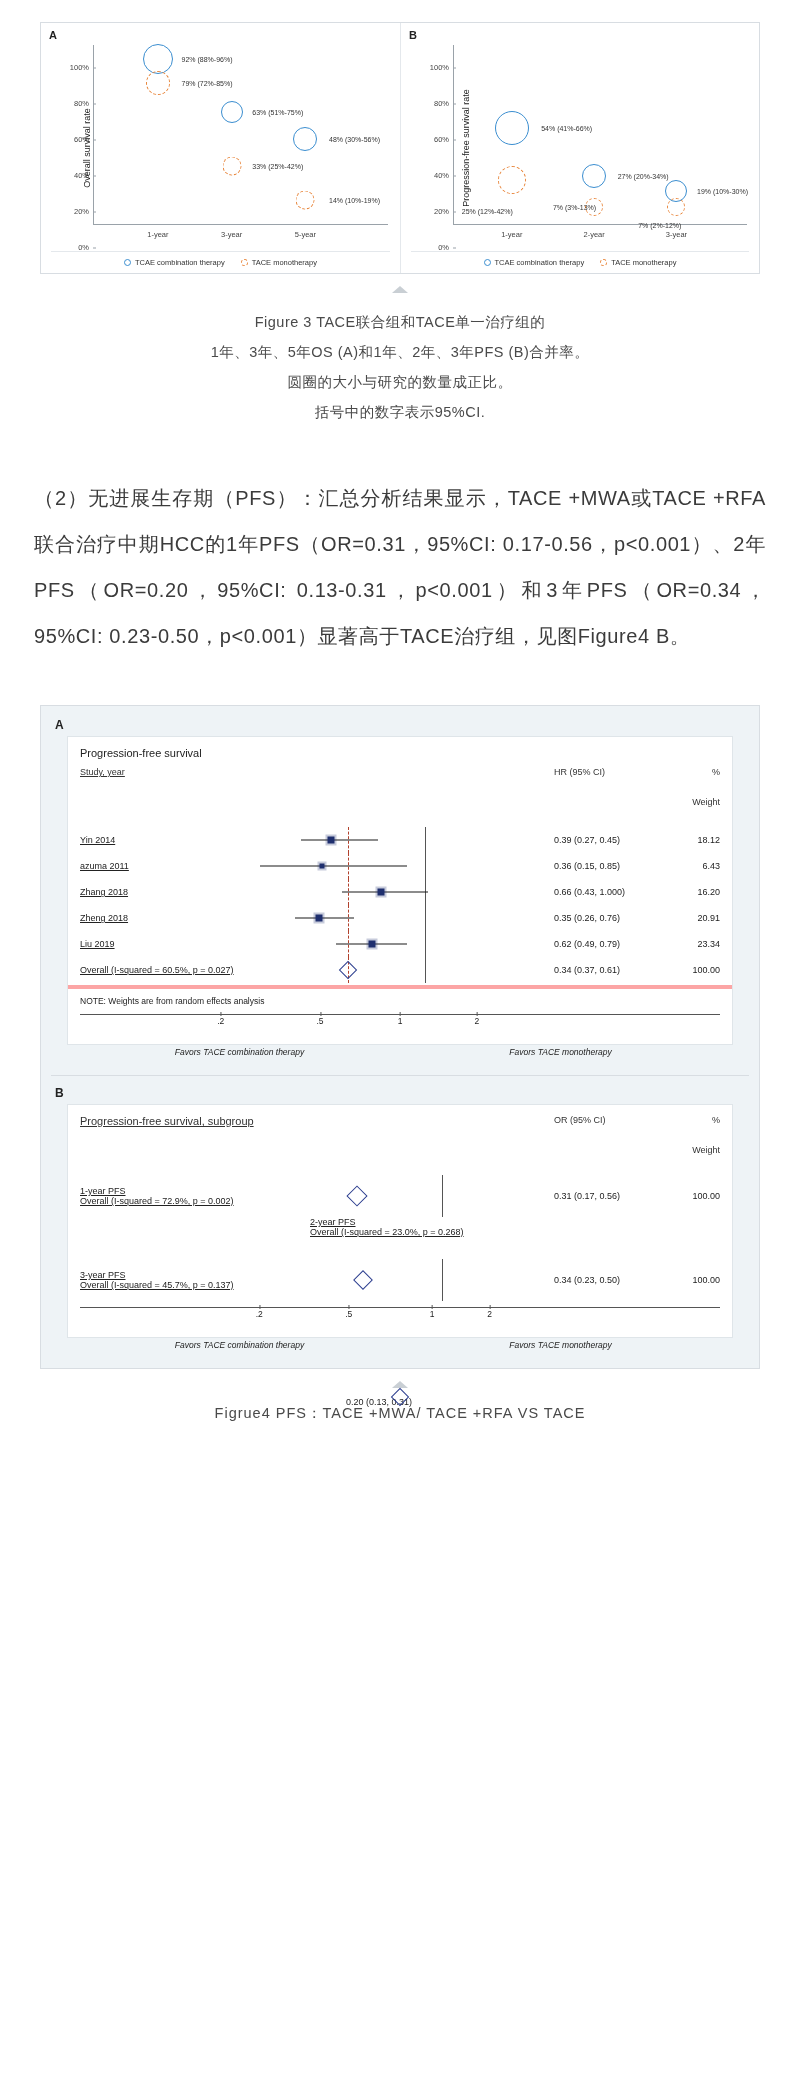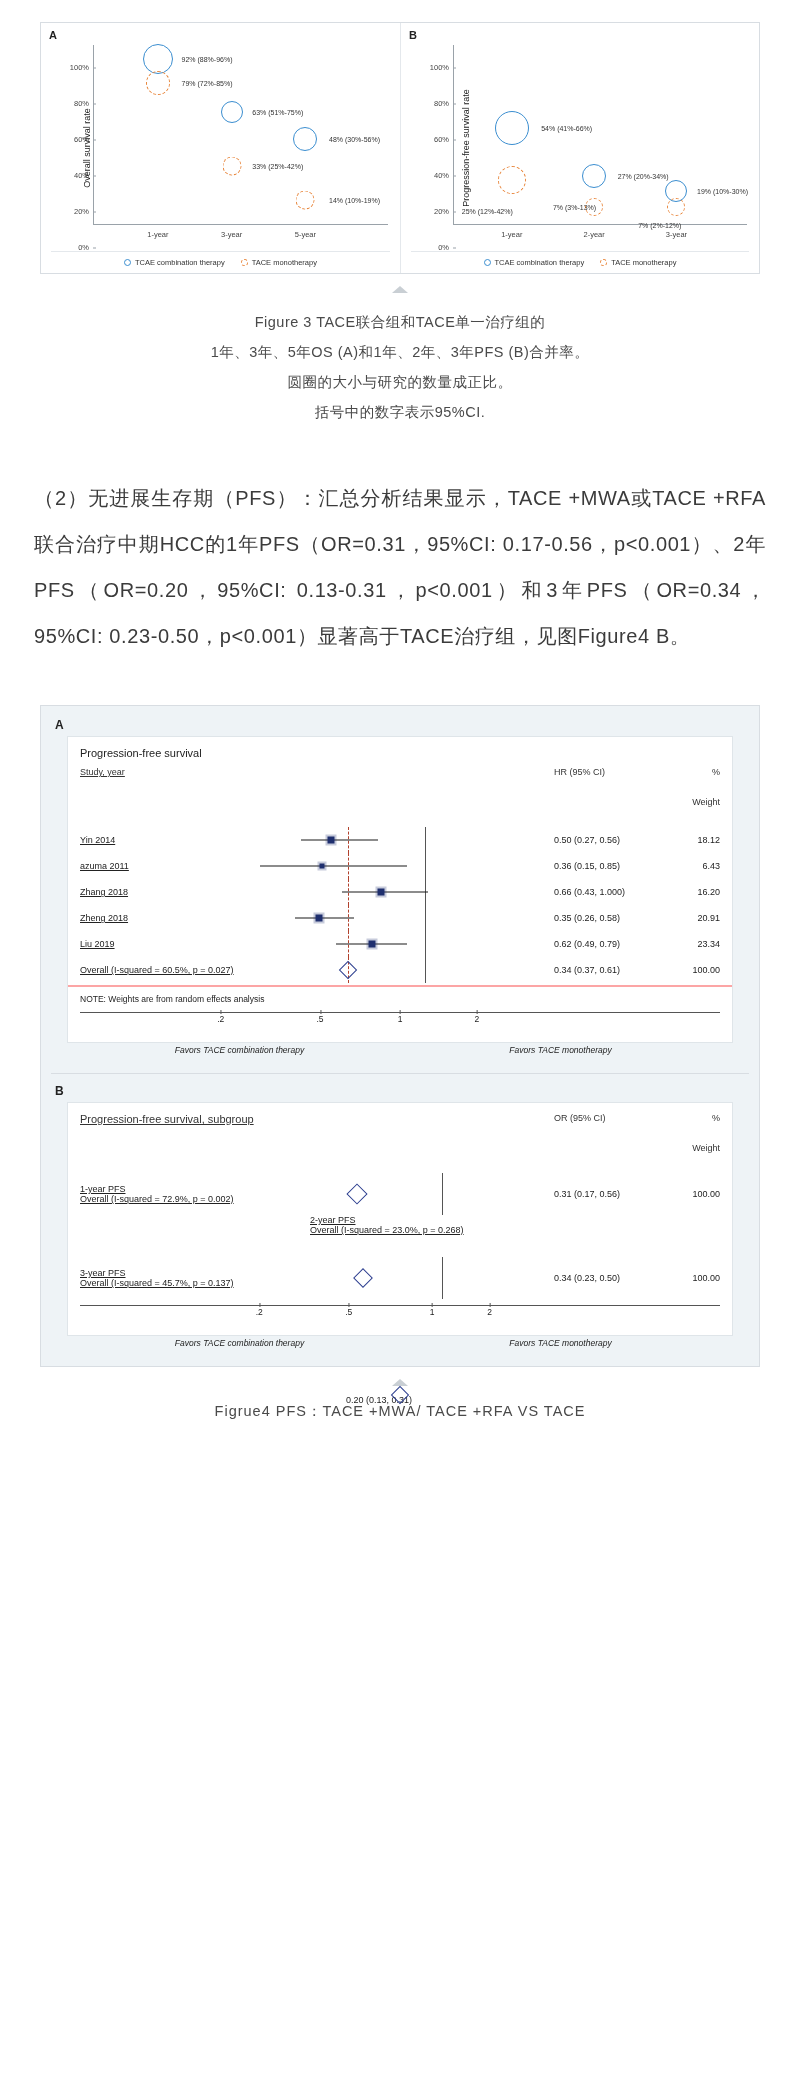--- a/index.html
+++ b/index.html
@@ -137,21 +137,21 @@
     position: absolute; top: 50%; width: 7px; height: 7px;
     background: #1f2f6e; transform: translate(-50%,-50%);
     box-shadow: 0 0 0 2px rgba(31,47,110,.25);
   }
   .diamond {
     position: absolute; top: 50%; transform: translate(-50%,-50%) rotate(45deg);
     border: 1.4px solid #2c3e8f; background: transparent;
   }
   .note-row {
     font-size: 8.5px; color: #222; padding: 7px 12px 8px 12px;
-    border-top: 2px solid #fca5a5; margin-top: 2px;
+    border-top: 4px solid #fca5a5; margin-top: 2px;
   }
   .axis-row { position: relative; height: 30px; margin: 0 12px; }
   .axis-row .axline { position: absolute; left: 0; right: 0; top: 0; height: 1px; background: #555; }
   .axis-row .atick {
     position: absolute; top: 2px; transform: translateX(-50%);
     font-size: 8.5px; color: #222;
   }
   .axis-row .atick::before {
     content: ""; position: absolute; left: 50%; top: -4px;
     width: 1px; height: 4px; background: #555;
@@ -312,21 +312,21 @@
         <div class="f-rows">
 
           <div class="f-row">
             <span class="c-study">Yin 2014</span>
             <span class="c-plot">
               <span class="vline-pooled" style="left:30%"></span>
                 <span class="vline-null" style="left:56%"></span>
               <span class="ci-line" style="left:14%; width:26%"></span>
               <span class="ci-box" style="left:24%"></span>
             </span>
-            <span class="c-hr">0.50 (0.27, 0.56)</span>
+            <span class="c-hr">0.39 (0.27, 0.45)</span>
             <span class="c-wt">18.12</span>
           </div>
 
           <div class="f-row">
             <span class="c-study">azuma 2011</span>
             <span class="c-plot">
               <span class="vline-pooled" style="left:30%"></span>
                 <span class="vline-null" style="left:56%"></span>
               <span class="ci-line" style="left:0%; width:50%"></span>
               <span class="ci-box" style="left:21%; width:5px; height:5px;"></span>
@@ -349,21 +349,21 @@
           </div>
 
           <div class="f-row">
             <span class="c-study">Zheng 2018</span>
             <span class="c-plot">
               <span class="vline-pooled" style="left:30%"></span>
                 <span class="vline-null" style="left:56%"></span>
               <span class="ci-line" style="left:12%; width:20%"></span>
               <span class="ci-box" style="left:20%"></span>
             </span>
-            <span class="c-hr">0.35 (0.26, 0.58)</span>
+            <span class="c-hr">0.35 (0.26, 0.76)</span>
             <span class="c-wt">20.91</span>
           </div>
 
           <div class="f-row">
             <span class="c-study">Liu 2019</span>
             <span class="c-plot">
               <span class="vline-pooled" style="left:30%"></span>
                 <span class="vline-null" style="left:56%"></span>
               <span class="ci-line" style="left:26%; width:24%"></span>
               <span class="ci-box" style="left:38%"></span>

